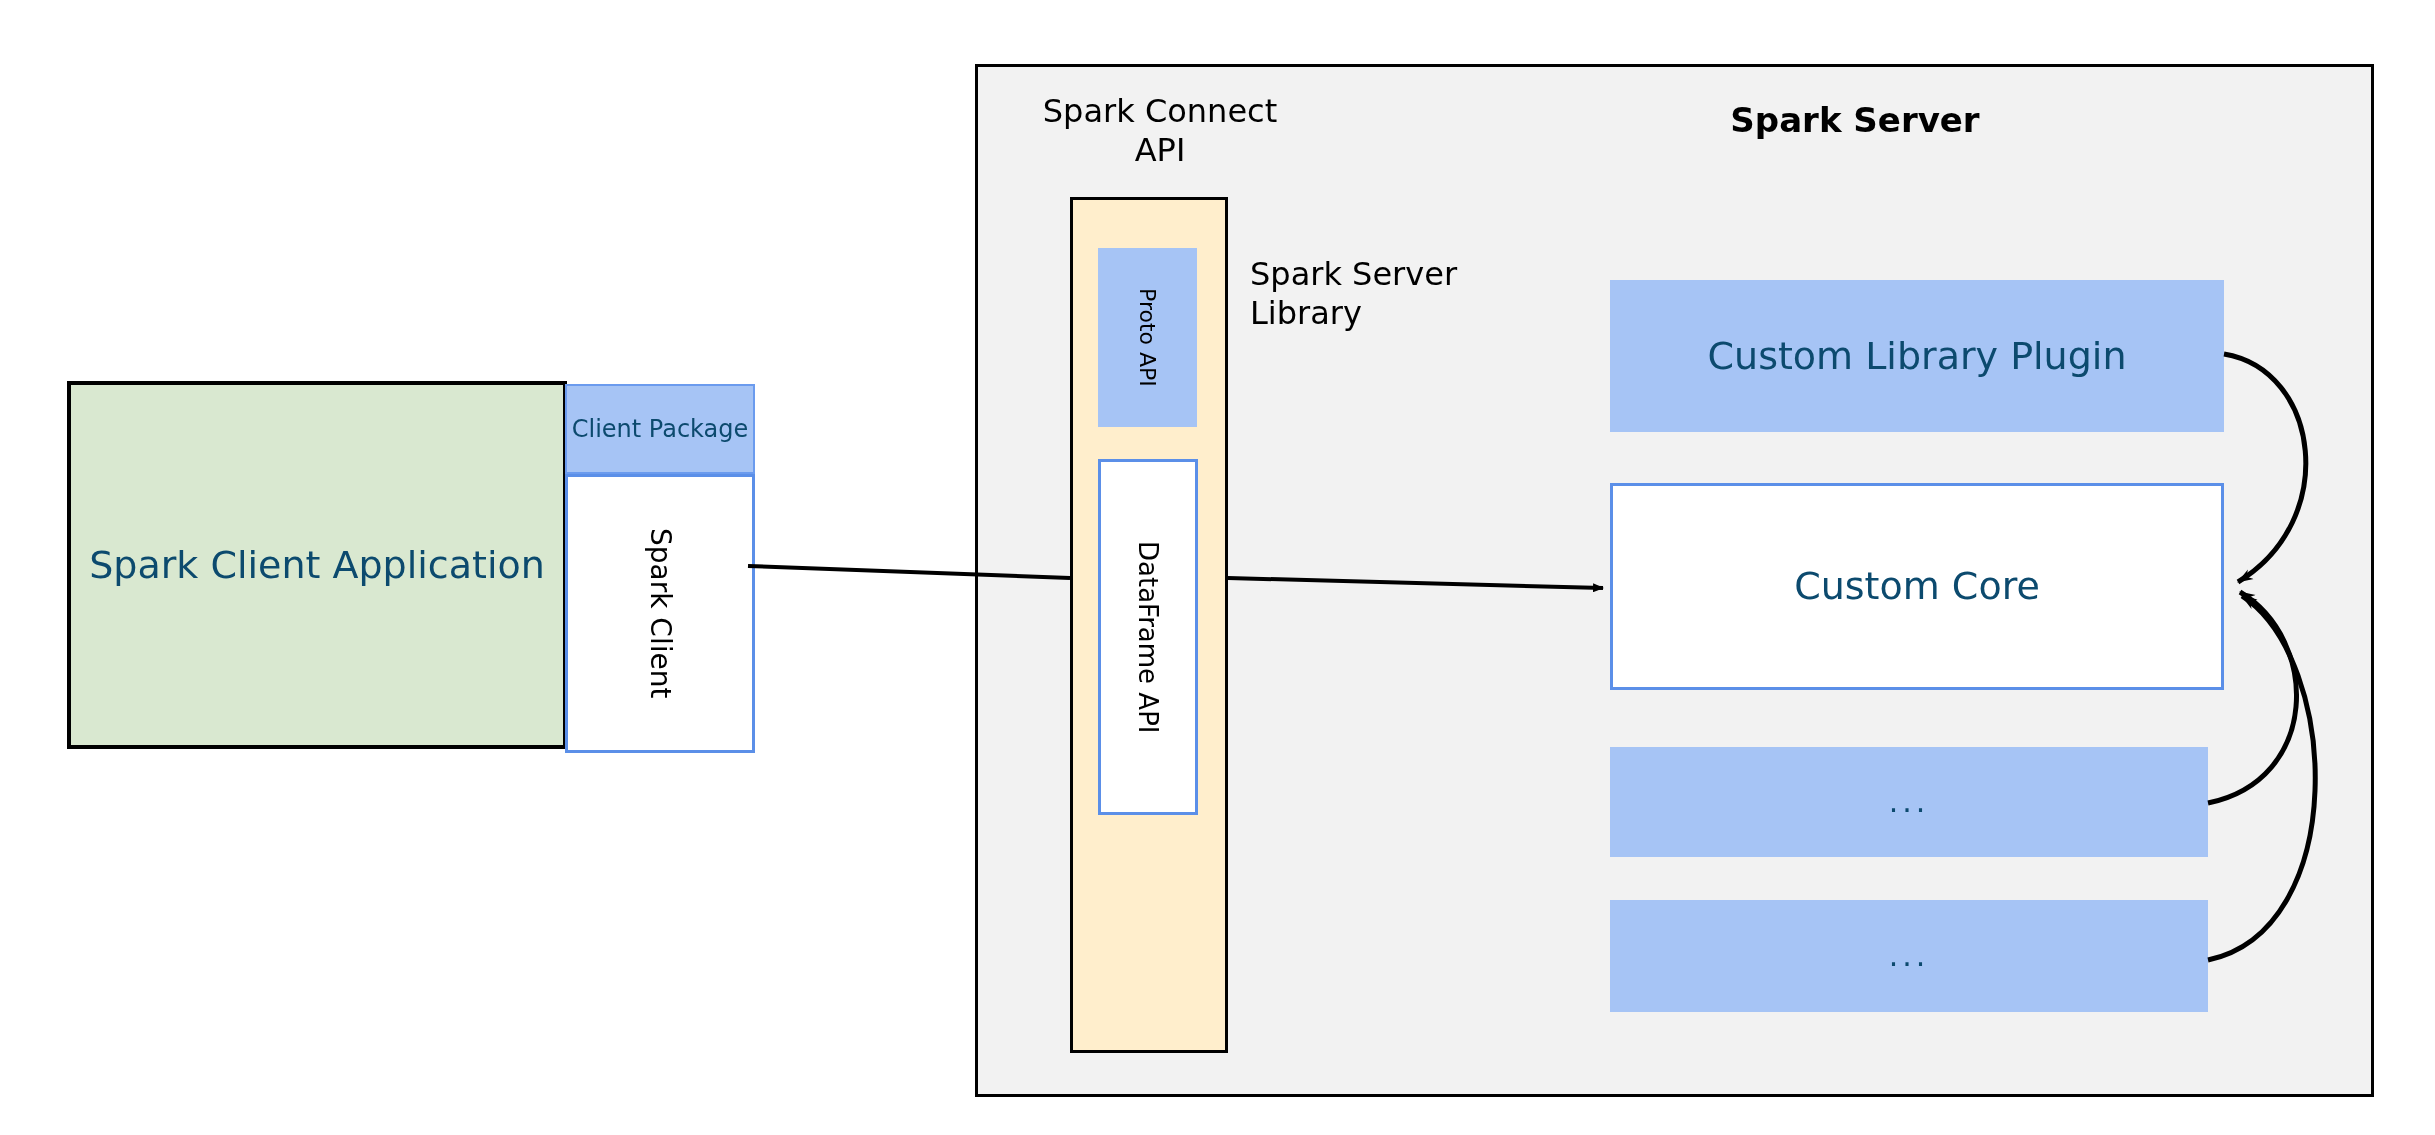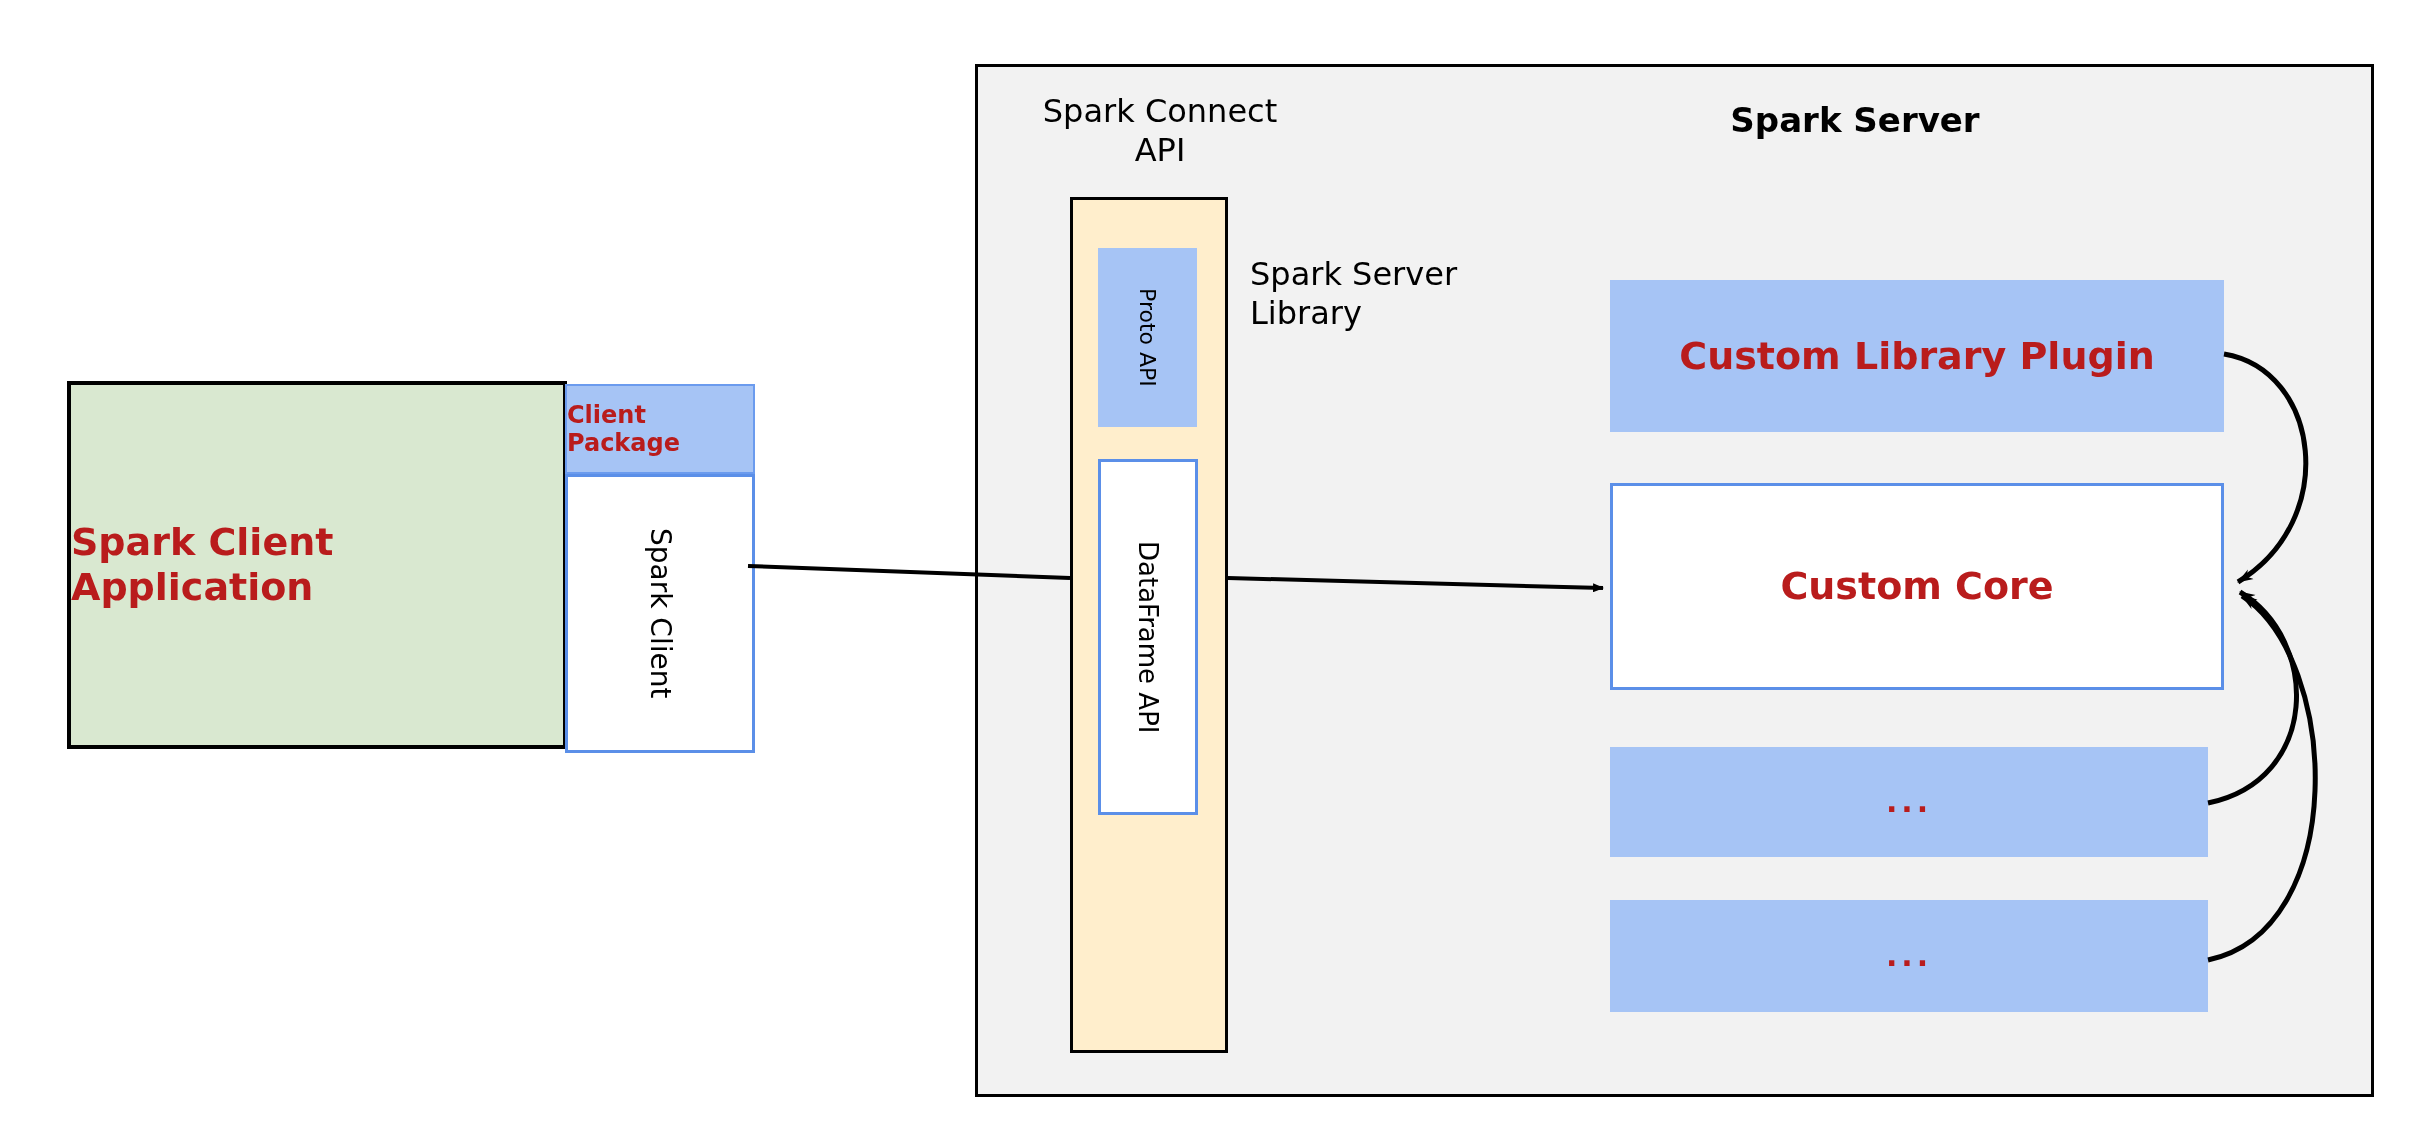--- a/index.html
+++ b/index.html
@@ -14,24 +14,23 @@
     background: #ffffff;
     font-family: "DejaVu Sans", "Liberation Sans", sans-serif;
     overflow: hidden;
   }
   .box {
     position: absolute;
     box-sizing: border-box;
     display: flex;
     align-items: center;
     justify-content: center;
-    text-align: left;
-    color: #b91c1c;
+    text-align: right;
+    color: #0c4a6e;
     line-height: 1.18;
-    font-weight: bold;
   }
   .vtext {
     position: absolute;
     box-sizing: border-box;
     display: flex;
     align-items: center;
     justify-content: center;
   }
   .vtext > span {
     writing-mode: vertical-rl;

